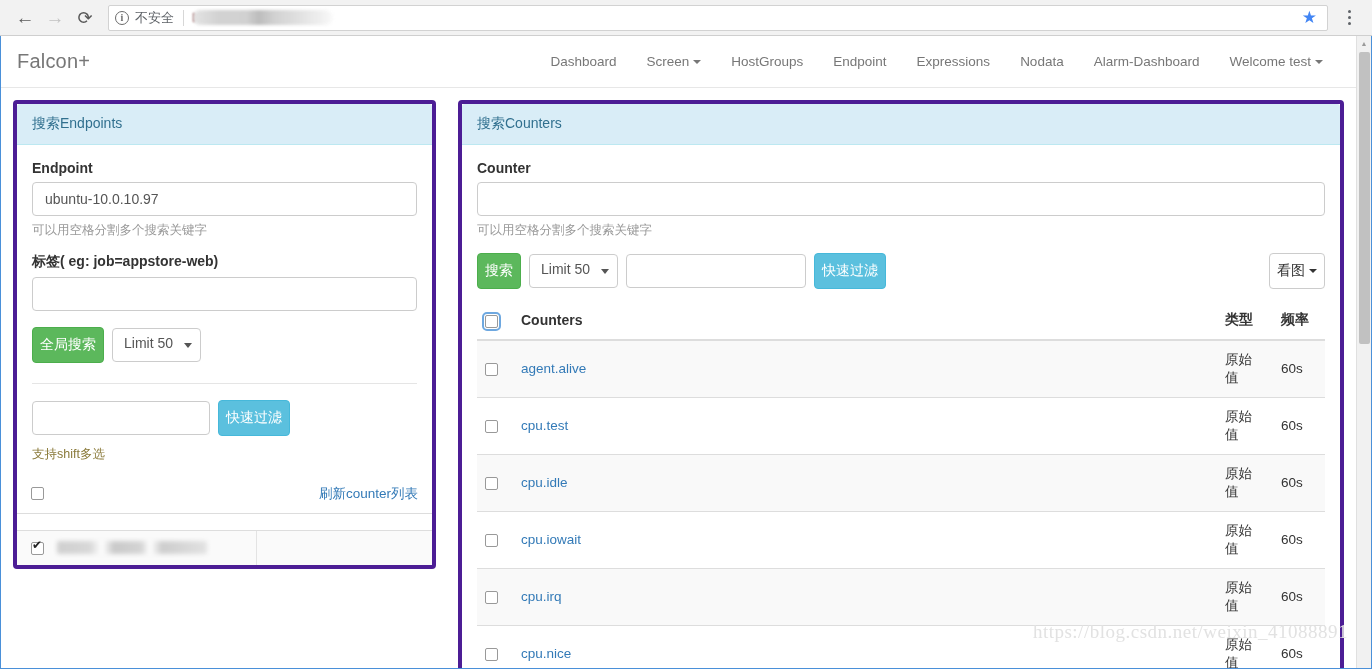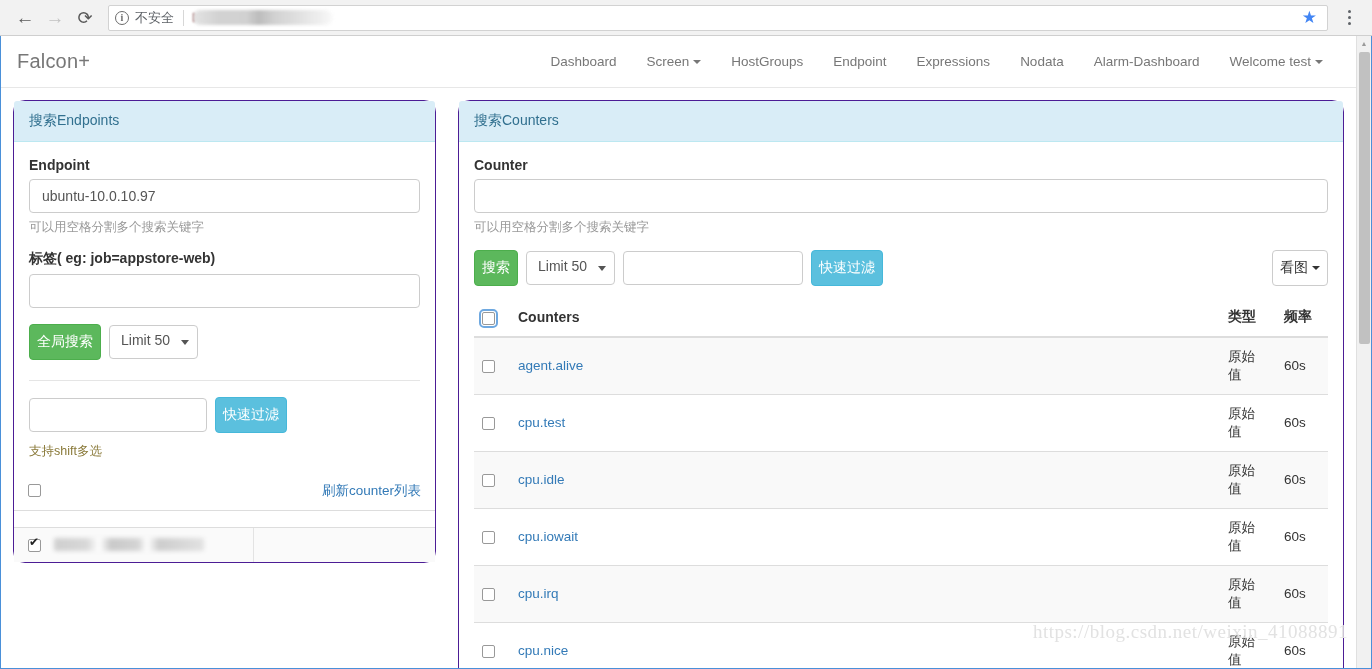--- a/index.html
+++ b/index.html
@@ -187,22 +187,22 @@
   .content {
     display: flex;
     padding: 12px 12px 0 12px;
     gap: 22px;
     align-items: flex-start;
   }
   .col-left { width: 423px; flex: 0 0 423px; }
   .col-right { flex: 1 1 auto; }
 
   .panel {
-    border: 1px solid #4c1d95;
-    border-radius: 12px;
+    border: 4px solid #4c1d95;
+    border-radius: 4px;
     background: #fff;
   }
   .panel-heading {
     background: #d9edf7;
     color: #31708f;
     border-bottom: 1px solid #bce8f1;
     padding: 11px 15px;
     font-size: 14px;
     border-radius: 3px 3px 0 0;
   }

